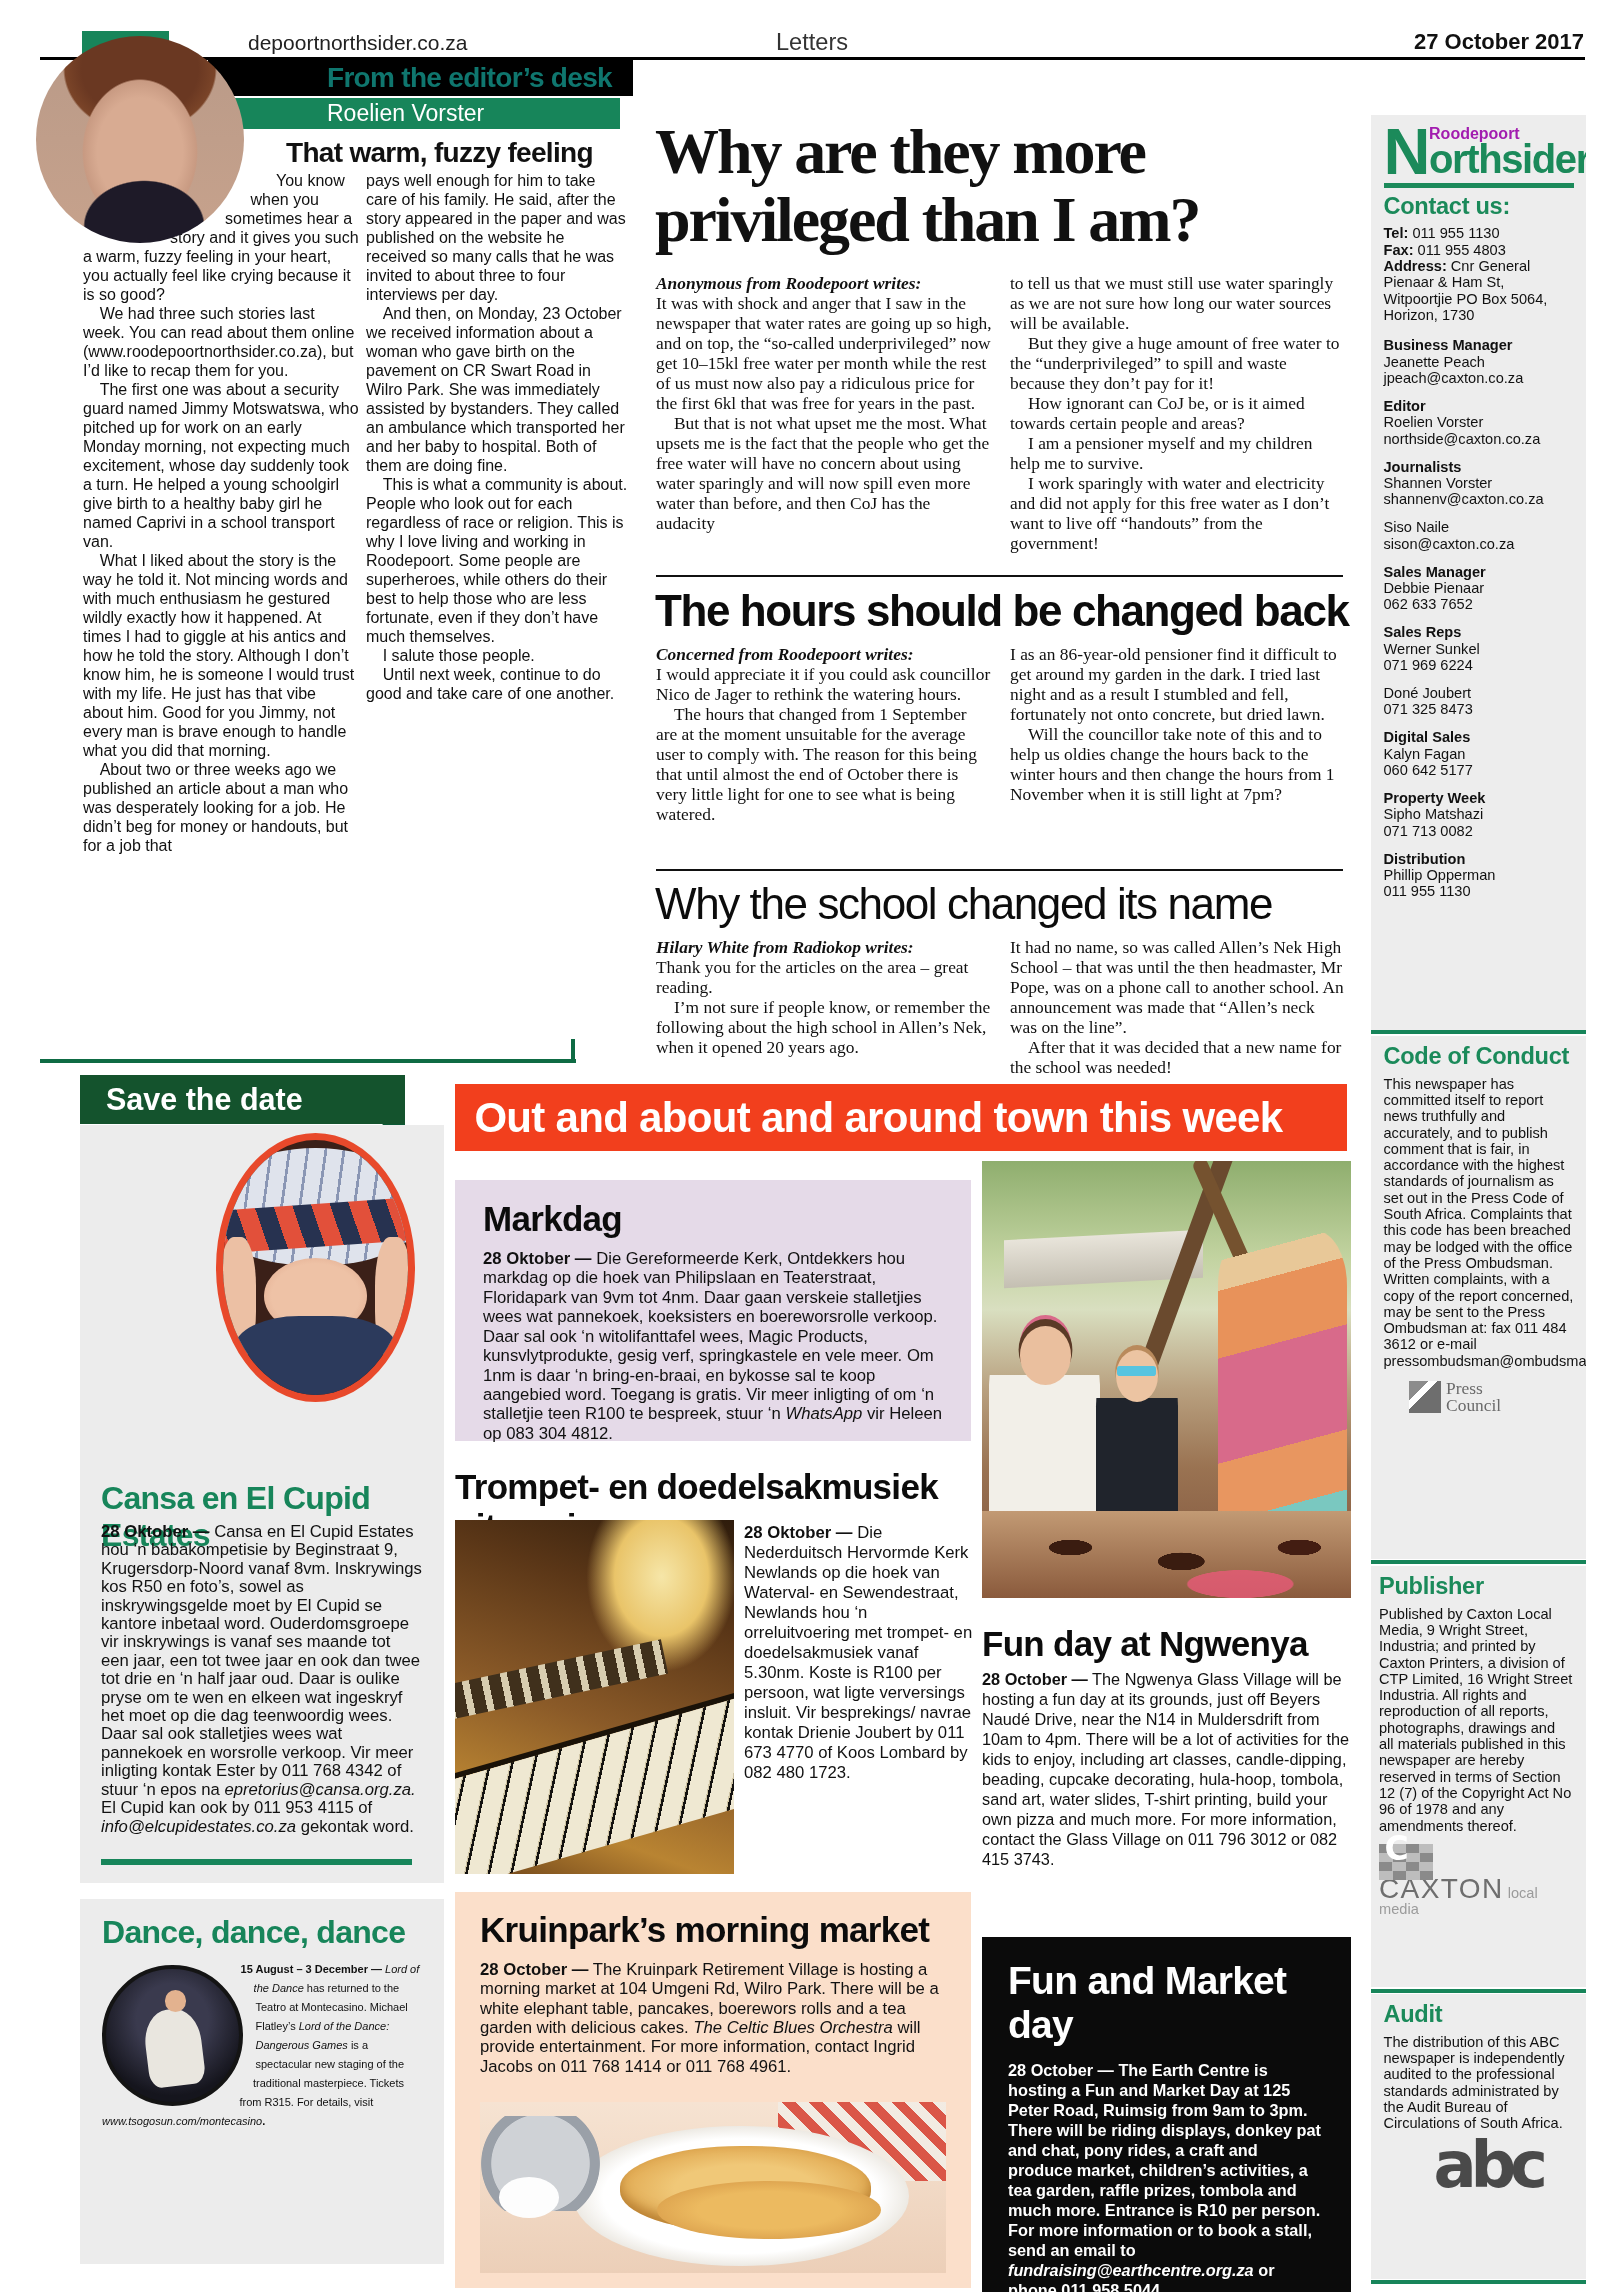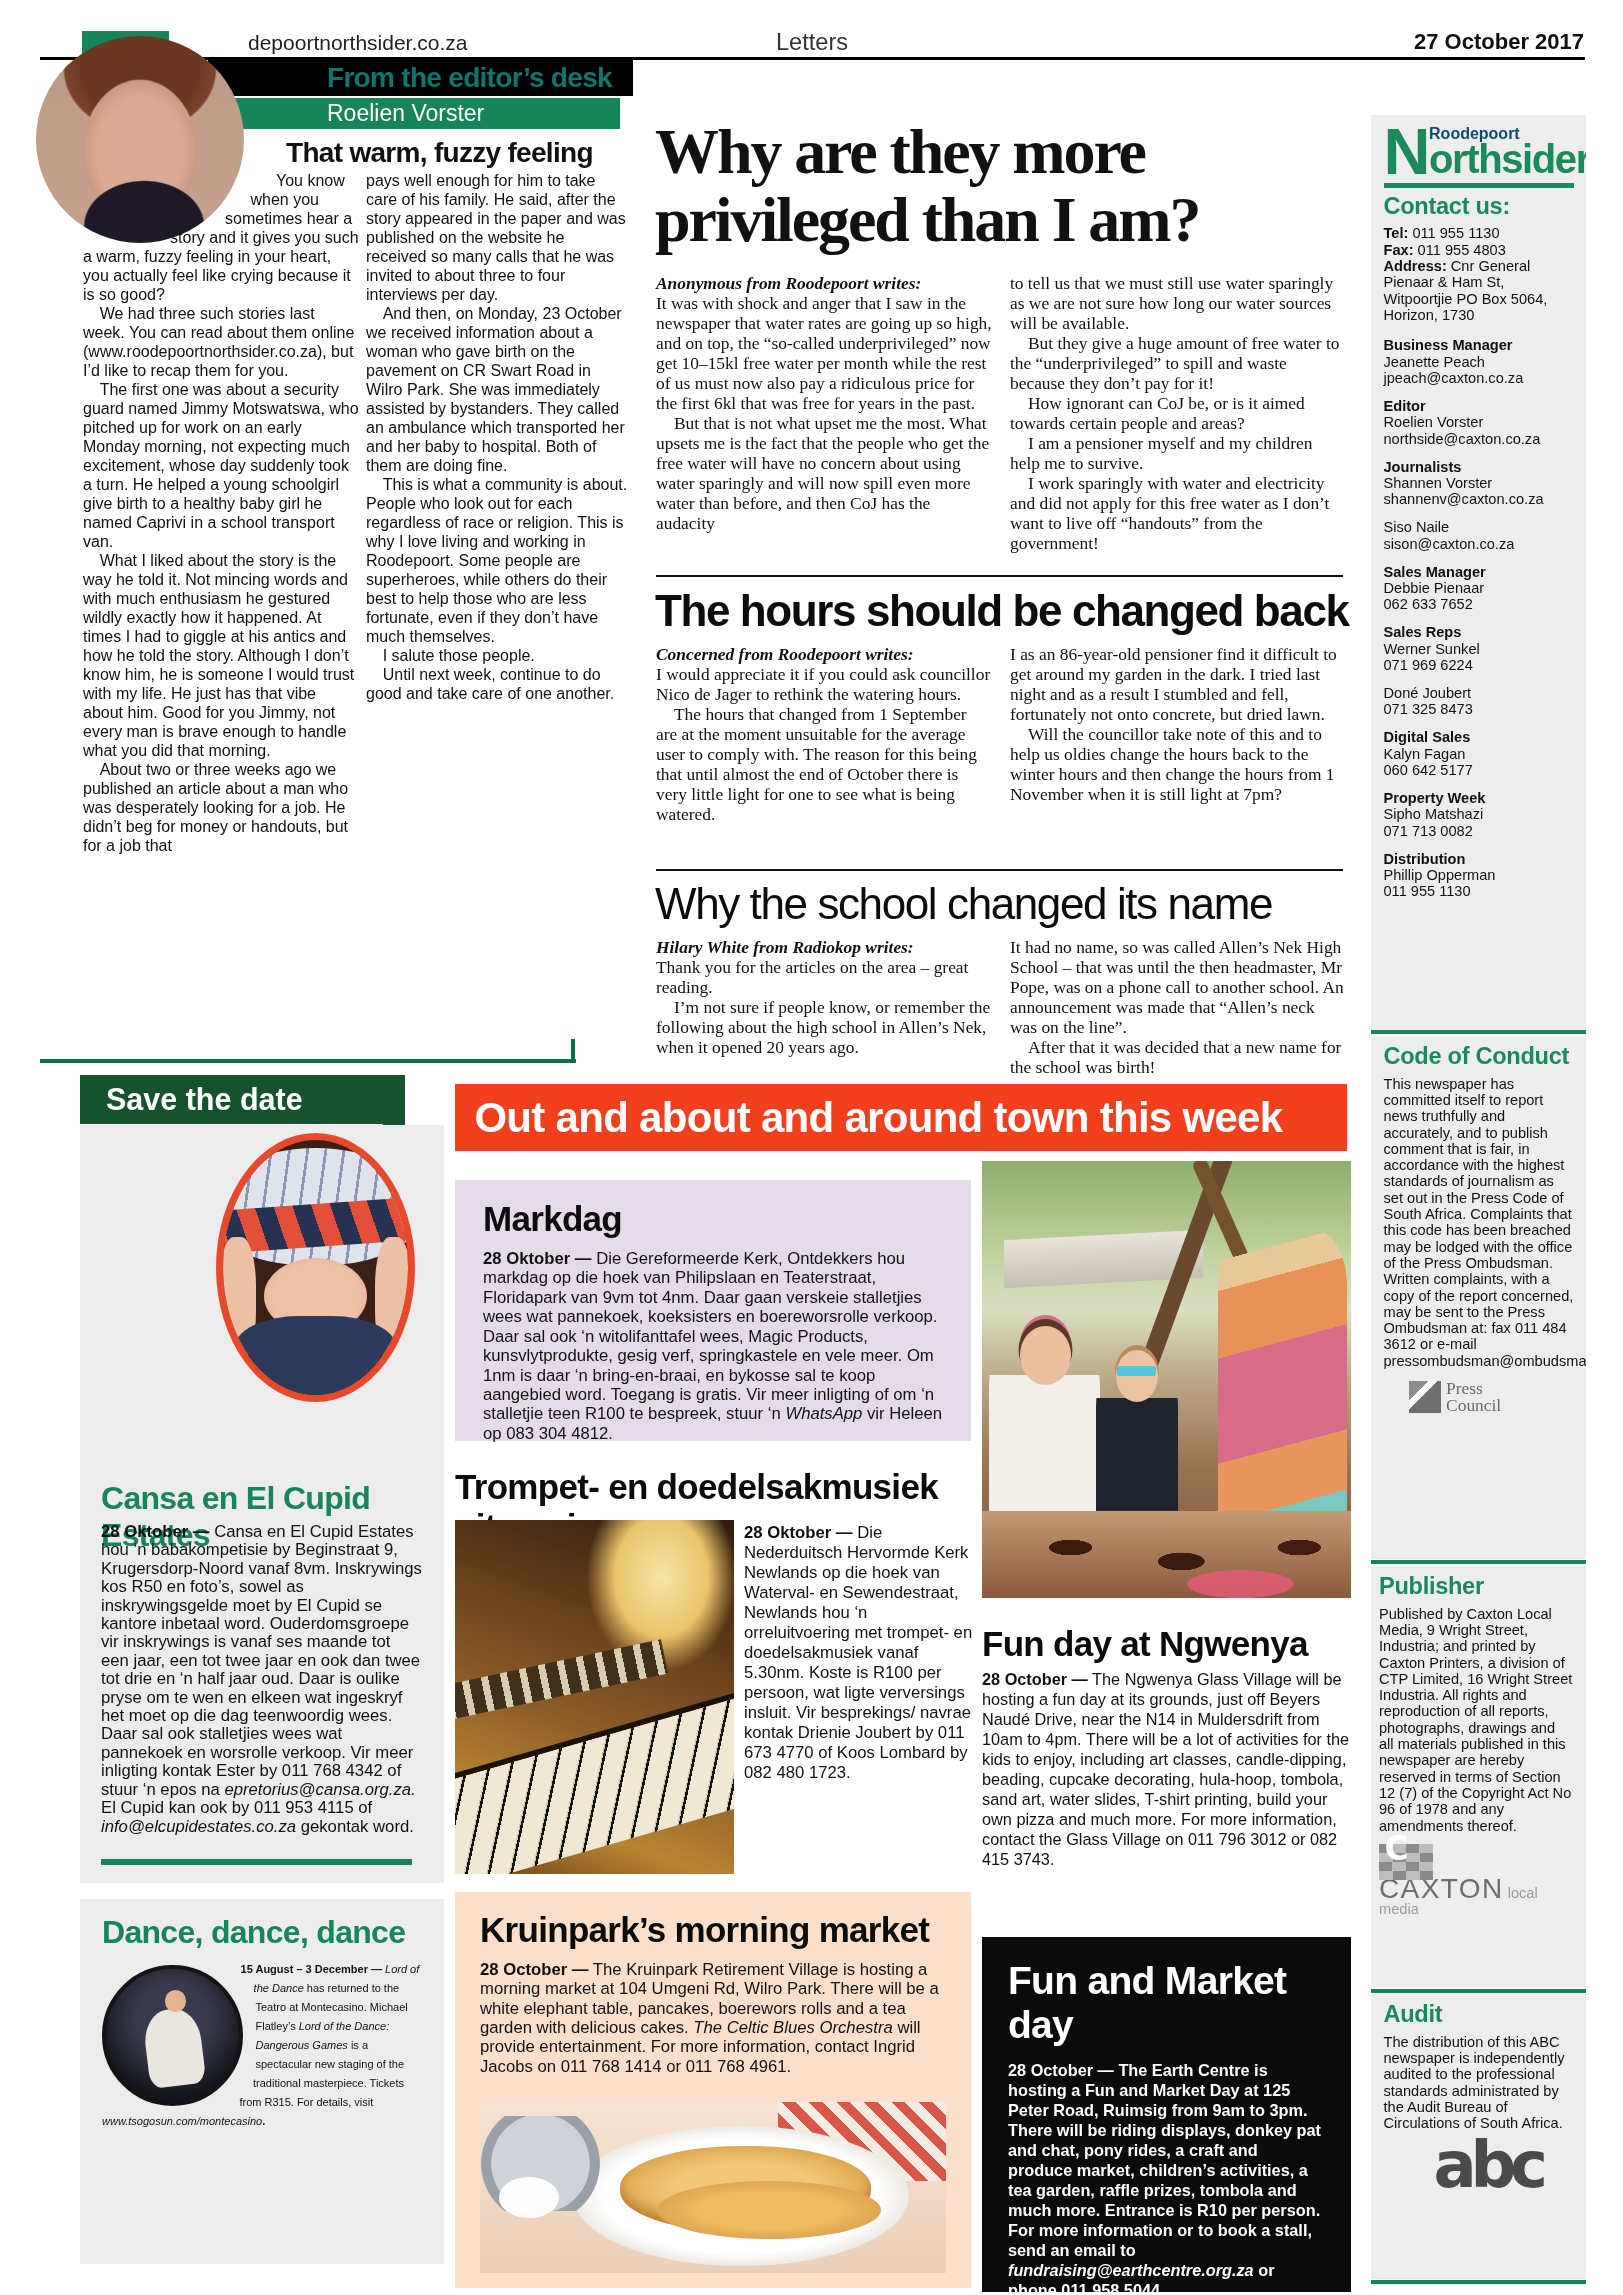--- a/index.html
+++ b/index.html
@@ -59,21 +59,21 @@
       font-size:14.6px;line-height:16.3px;overflow:hidden;}
   #sb1{top:115px;height:916px;}
   #sb2{top:1036px;height:523px;}
   #sb3{top:1566px;height:421px;padding-left:8px;}
   #sb4{top:1994px;height:285px;}
   .green-rule{left:1371px;width:215px;height:4.2px;background:#17855a;}
   #grule1{top:1030px;} #grule2{top:1560px;} #grule3{top:1989px;} #grule4{top:2280px;}
   .mast{display:flex;align-items:flex-start;}
   .mast-n{font-size:65px;line-height:51px;font-weight:bold;color:#1b8a5a;letter-spacing:-2.8px;}
   .mast-right{display:flex;flex-direction:column;margin-left:1.4px;}
-  .mast-top{font-size:16px;font-weight:bold;color:#0c4a6e;}
+  .mast-top{font-size:16px;font-weight:bold;color:#a21caf;}
   .mast-rest{font-size:40px;line-height:35px;font-weight:bold;color:#1b8a5a;letter-spacing:-1.4px;}
   .mast-rule{height:5.6px;background:#1b8a5a;margin:5.6px 0 9.7px;}
   .sb-h{color:#1b8a5a;font-weight:bold;font-size:23.6px;margin:1.4px 0 11px;letter-spacing:-0.3px;}
   .c-block{margin-bottom:14px;}
   .staff{margin-bottom:11.8px;}
   .staff-role{font-weight:bold;}
   .pc{display:flex;gap:5.6px;margin:11px 0 0 25px;align-items:center;}
   .pc-mark{width:32px;height:32px;position:relative;
     background:linear-gradient(135deg,#8c8c8c 0 30%,#ffffff 30% 45%,#6e6e6e 45% 100%);}
   .pc-text{font-family:"Liberation Serif",serif;font-size:17.4px;line-height:17.4px;color:#6a6a6a;}
@@ -251,21 +251,21 @@
   <div class="abs sans-headline" id="school-headline">Why the school changed its name</div>
   <div class="abs serifbody" id="school-col1">
     <p class="lead">Hilary White from Radiokop writes:</p>
     <div class="serifbody">
         <p>Thank you for the articles on the area – great reading.</p>
         <p>I’m not sure if people know, or remember the following about the high school in Allen’s Nek, when it opened 20 years ago.</p>
       </div>
   </div>
   <div class="abs serifbody" id="school-col2">
       <p>It had no name, so was called Allen’s Nek High School – that was until the then headmaster, Mr Pope, was on a phone call to another school. An announcement was made that “Allen’s neck was on the line”.</p>
-      <p>After that it was decided that a new name for the school was birth!</p>
+      <p>After that it was decided that a new name for the school was needed!</p>
     </div>
 
   <div class="abs sb" id="sb1">
     <div class="mast">
       <div class="mast-n">N</div>
       <div class="mast-right">
         <div class="mast-top">Roodepoort</div>
         <div class="mast-rest">orthsider</div>
       </div>
     </div>

